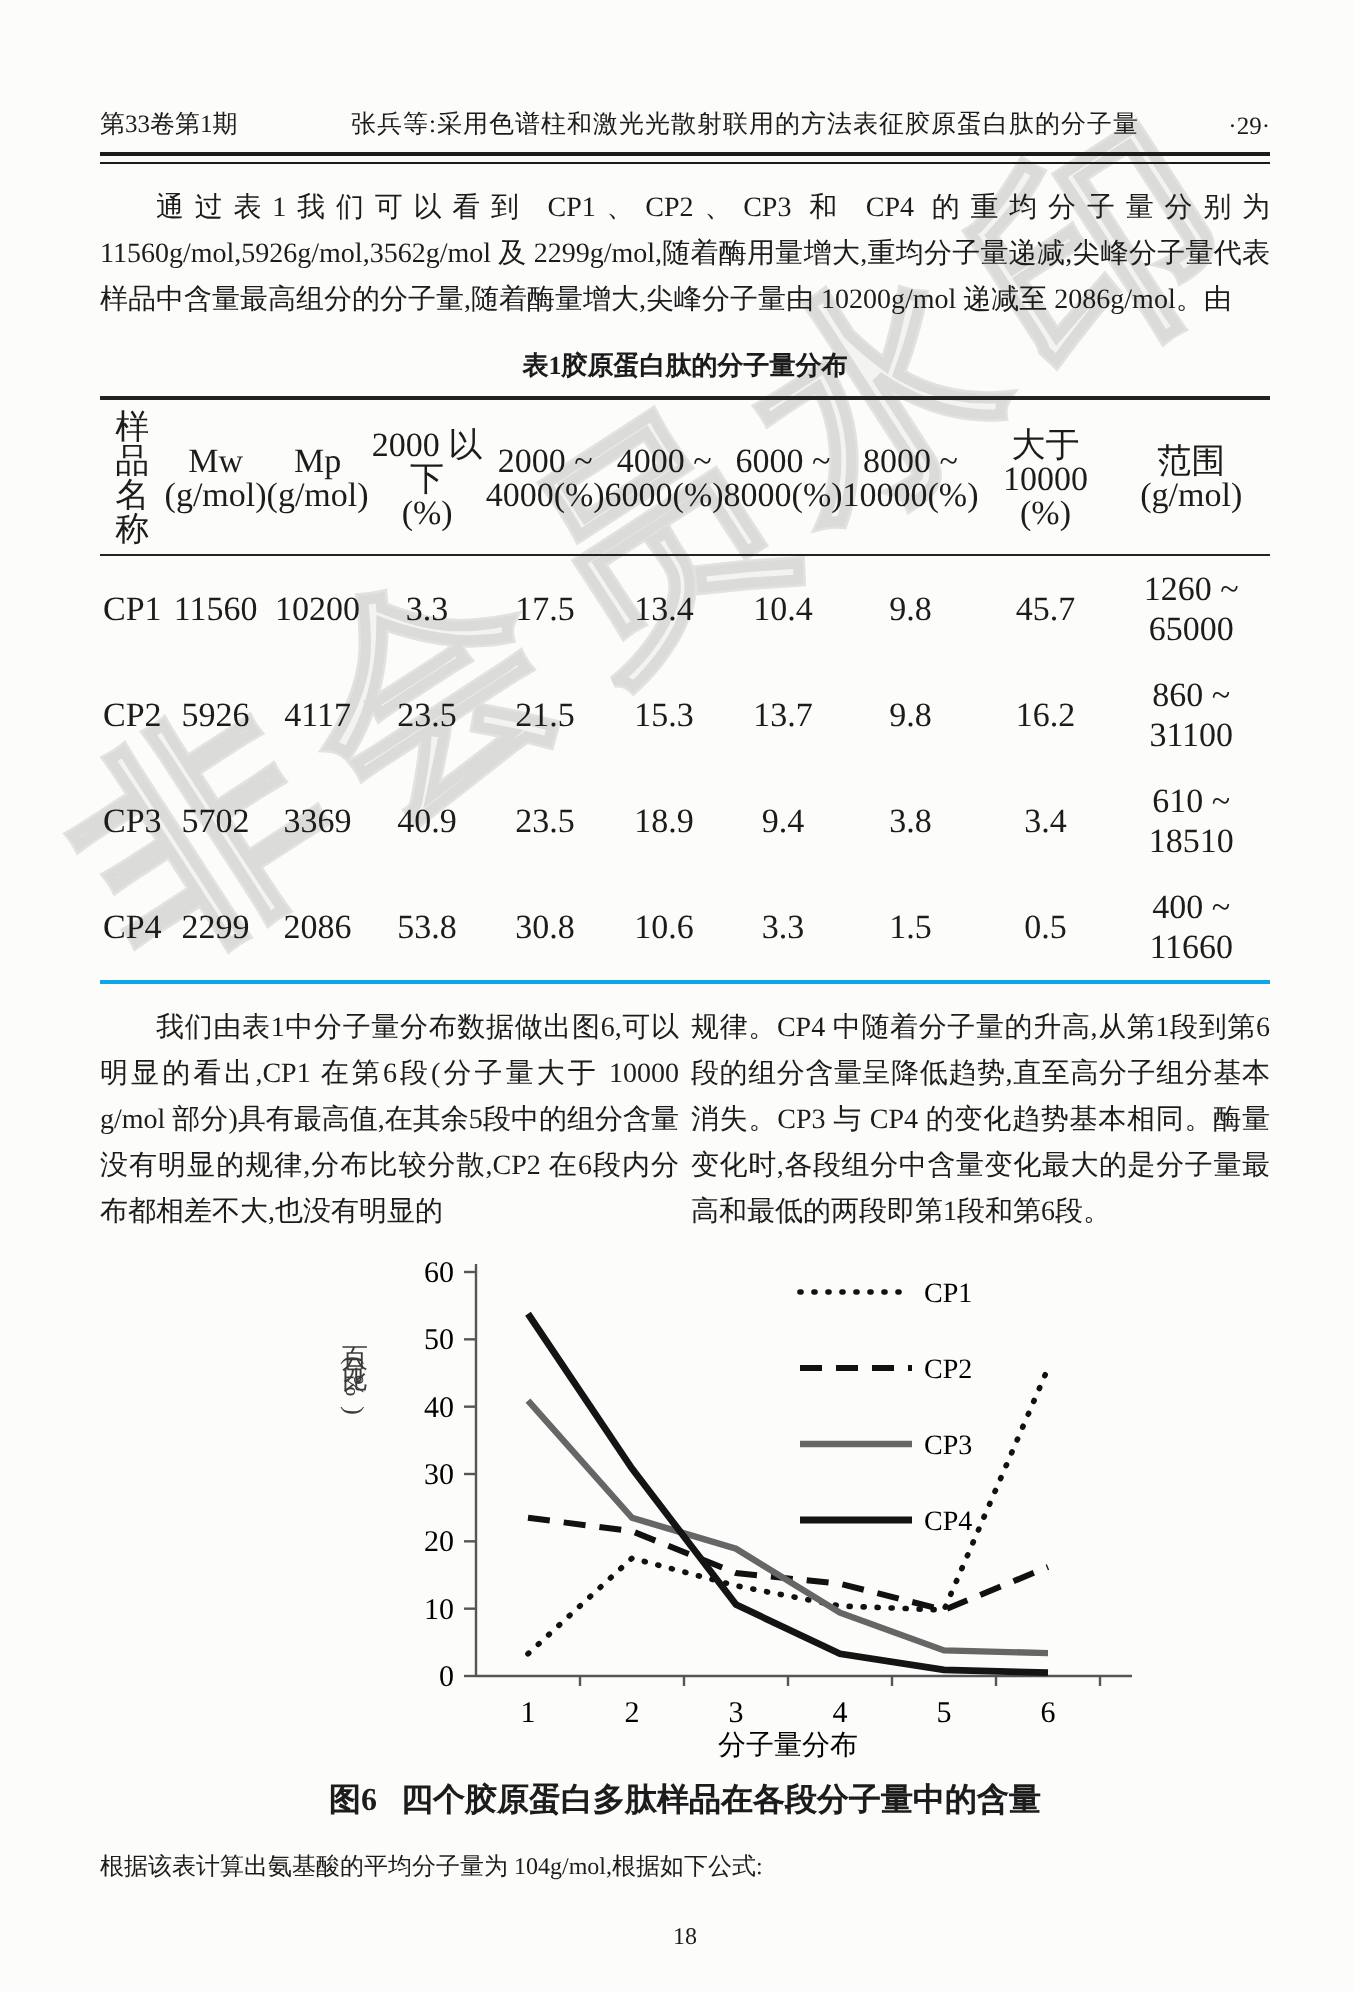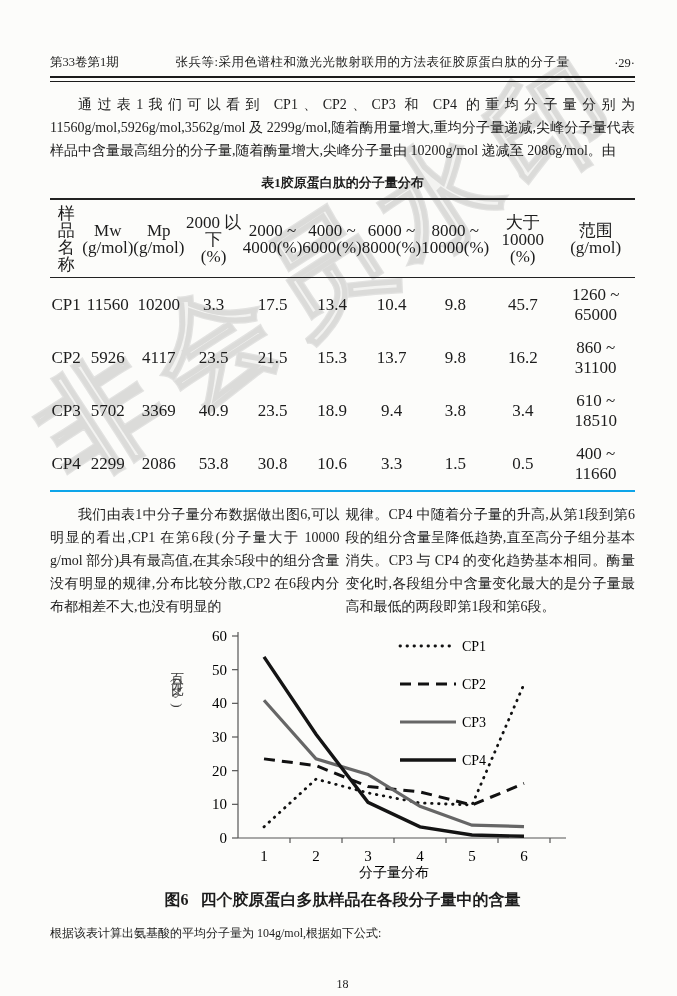--- a/index.html
+++ b/index.html
@@ -44,21 +44,21 @@
     font-size:13px;letter-spacing:5px;color:#3a3a3a;
     margin-right:2px;height:180px;display:flex;align-items:center;
   }
   .fig-caption{text-align:center;font-weight:bold;font-size:16px;margin:8px 0 4px 0;}
   .fig-caption .clabel{margin-right:12px;}
   .fig-note{font-size:12.5px;line-height:20px;text-align:justify;text-indent:2em;margin:0;}
   .bottom{margin-top:11px;}
   .sec-head{font-size:13px;font-weight:bold;font-style:italic;margin:0 0 4px 0;padding-left:14px;}
   .sec-head .snum{font-style:normal;margin-right:12px;}
   .bottom p{margin:0;font-size:12px;line-height:23px;text-align:justify;}
-  .pnum{text-align:center;font-size:12px;margin-top:32px;}
+  .pnum{text-align:center;font-size:12px;margin-top:16px;}
   svg text{font-family:"Liberation Serif","DejaVu Serif",serif;}
 </style>
 </head>
 <body>
 
 <div class="page">
   <div class="watermark">非会员水印</div>
 
   <div class="content">
     <header>

